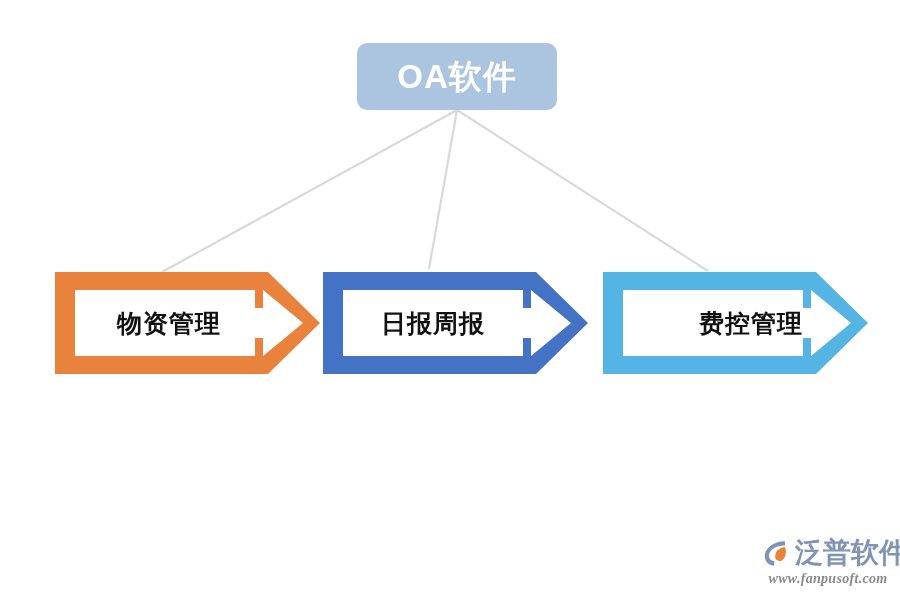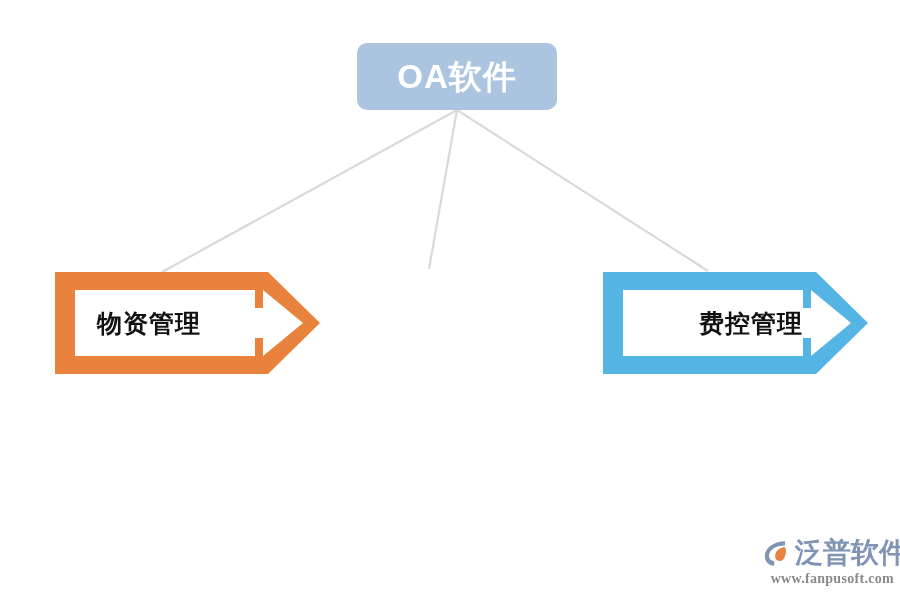--- a/index.html
+++ b/index.html
@@ -102,24 +102,25 @@
     letter-spacing: 0px;
     line-height: 1;
     white-space: nowrap;
   }
   .wm-url {
     font-family: "Liberation Serif", "DejaVu Serif", serif;
     font-size: 14px;
     font-weight: bold;
     color: #8a8a8a;
     letter-spacing: 0.3px;
-    text-align: right;
+    text-align: center;
     width: 132px;
     margin-top: 1px;
     white-space: nowrap;
+    font-style: italic;
   }
 </style>
 </head>
 <body>
 
 <div id="canvas">
 
   <svg class="connectors" viewBox="0 0 900 600" width="900" height="600" aria-hidden="true">
     <line x1="457" y1="110" x2="162" y2="272" stroke="#d9d9d9" stroke-width="2.2"></line>
     <line x1="457" y1="110" x2="429" y2="269" stroke="#d9d9d9" stroke-width="2.2"></line>
@@ -132,25 +133,35 @@
 
   <div class="chevron" style="left:55px; width:266px;">
     <svg width="266" height="102" viewBox="0 0 266 102" aria-hidden="true">
 
       <path d="M0,0 L213,0 L265,51 L213,102 L0,102 Z" fill="#e8823c"></path>
 
       <path d="M20,18 L200,18 L200,84 L20,84 Z" fill="#ffffff"></path>
 
       <path d="M208,36 L208,18 L248,51 L208,84 L208,66 L200,66 L200,36 Z" fill="#ffffff"></path>
     </svg>
-    <div class="chevron-label" style="left:4px; width:180px;">
+    <div class="chevron-label" style="left:24px; width:180px;">
       <span>物资管理</span>
     </div>
   </div>
 
+  <div class="chevron" style="left:323px; width:266px;">
+    <svg width="266" height="102" viewBox="0 0 266 102" aria-hidden="true">
+      <path d="M0,0 L213,0 L265,51 L213,102 L0,102 Z" fill="#4472c4"></path>
+      <path d="M20,18 L200,18 L200,84 L20,84 Z" fill="#ffffff"></path>
+      <path d="M208,36 L208,18 L248,51 L208,84 L208,66 L200,66 L200,36 Z" fill="#ffffff"></path>
+    </svg>
+    <div class="chevron-label" style="left:20px; width:180px;">
+      <span>日报周报</span>
+    </div>
+  </div>
 
   <div class="chevron" style="left:603px; width:266px;">
     <svg width="266" height="102" viewBox="0 0 266 102" aria-hidden="true">
       <path d="M0,0 L213,0 L265,51 L213,102 L0,102 Z" fill="#54b4e4"></path>
       <path d="M20,18 L200,18 L200,84 L20,84 Z" fill="#ffffff"></path>
       <path d="M208,36 L208,18 L248,51 L208,84 L208,66 L200,66 L200,36 Z" fill="#ffffff"></path>
     </svg>
     <div class="chevron-label" style="left:20px; width:180px;justify-content:flex-end;">
       <span>费控管理</span>
     </div>

